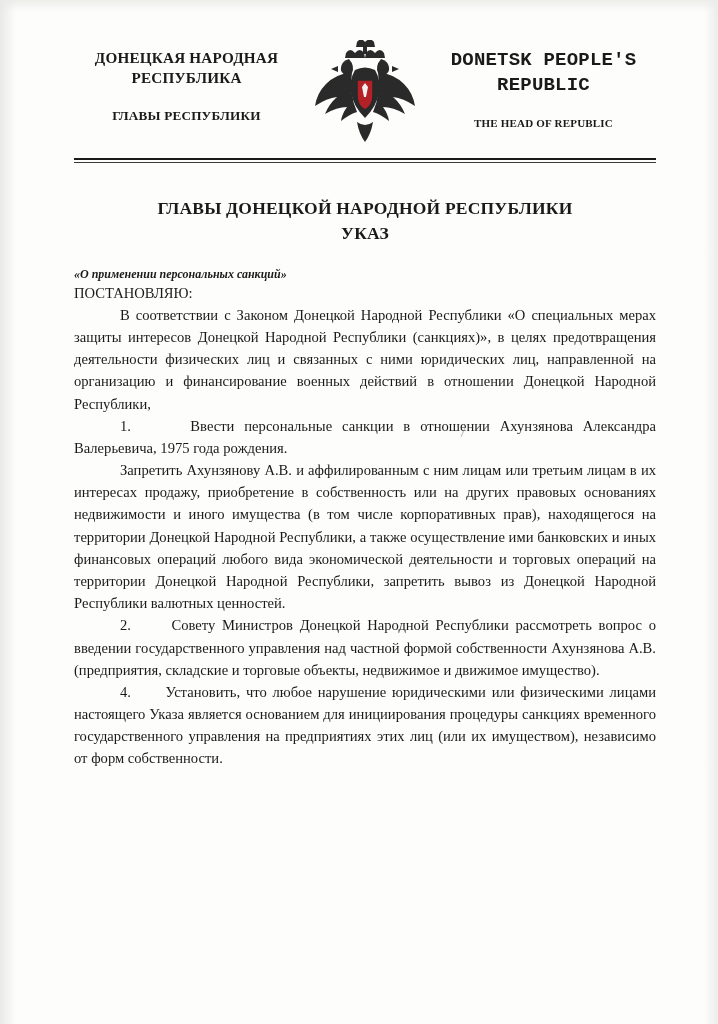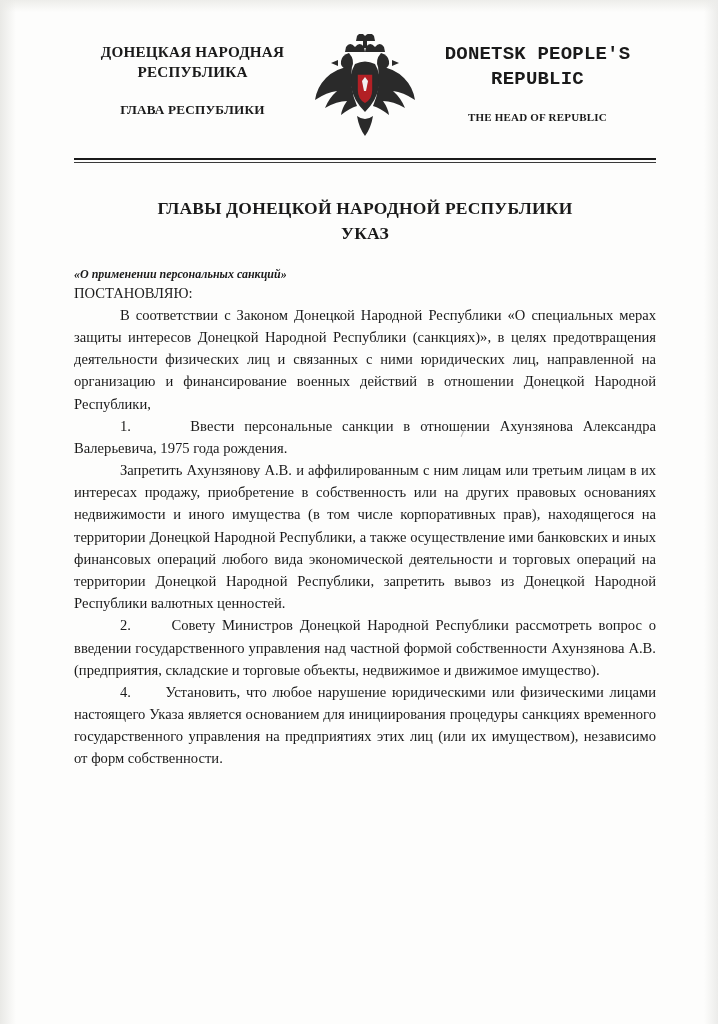--- a/index.html
+++ b/index.html
@@ -31,26 +31,26 @@
   }
   .scan-edge-top {
     position: absolute;
     left: 0; right: 0; top: 0;
     height: 12px;
     background: linear-gradient(to bottom, #ededea, rgba(255,255,255,0));
   }
 
   .header {
     position: absolute;
-    top: 34px;
+    top: 40px;
     left: 74px;
     right: 62px;
     display: flex;
     align-items: flex-start;
-    justify-content: center;
+    justify-content: space-between;
   }
   .hdr-col {
     width: 225px;
     text-align: center;
     padding-top: 8px;
   }
   .hdr-title {
     font-weight: bold;
     font-size: 15.2px;
     letter-spacing: 0.2px;
@@ -140,21 +140,21 @@
 
   <div class="scan-edge-top"></div>
   <div class="scan-edge-left"></div>
   <div class="scan-edge-right"></div>
 
   <div class="header">
 
     <div class="hdr-col left">
       <div class="hdr-title" style="white-space:pre-line">ДОНЕЦКАЯ НАРОДНАЯ
 РЕСПУБЛИКА</div>
-      <div class="hdr-sub">ГЛАВА РЕСПУБЛИКИ</div>
+      <div class="hdr-sub">ГЛАВЫ РЕСПУБЛИКИ</div>
     </div>
 
     <div class="emblem">
       <svg width="120" height="108" viewBox="0 0 120 108" xmlns="http://www.w3.org/2000/svg">
         <g fill="#2a2a2a">
 
           <path d="M41 13 q4-6 9 0 q5-6 9 0 l1 5 h-20z"></path>
           <path d="M61 13 q4-6 9 0 q5-6 9 0 l1 5 h-20z"></path>
           <path d="M52 2 q4-5 8 0 q5-5 9 0 l1 5 h-19z"></path>
           <rect x="58" y="7" width="4" height="7"></rect>

